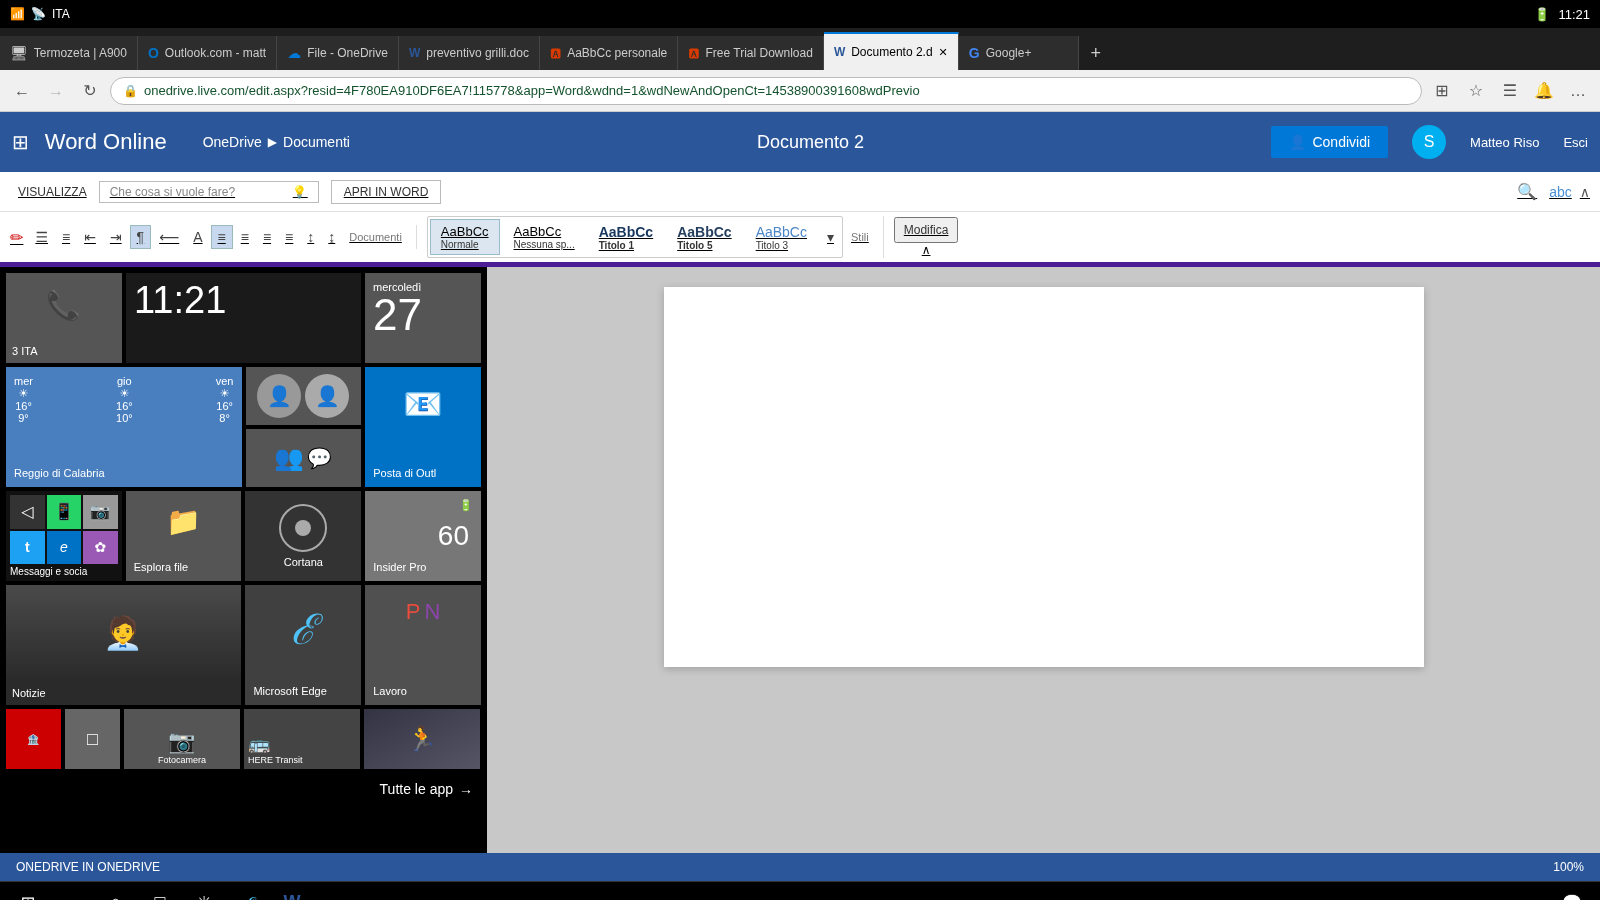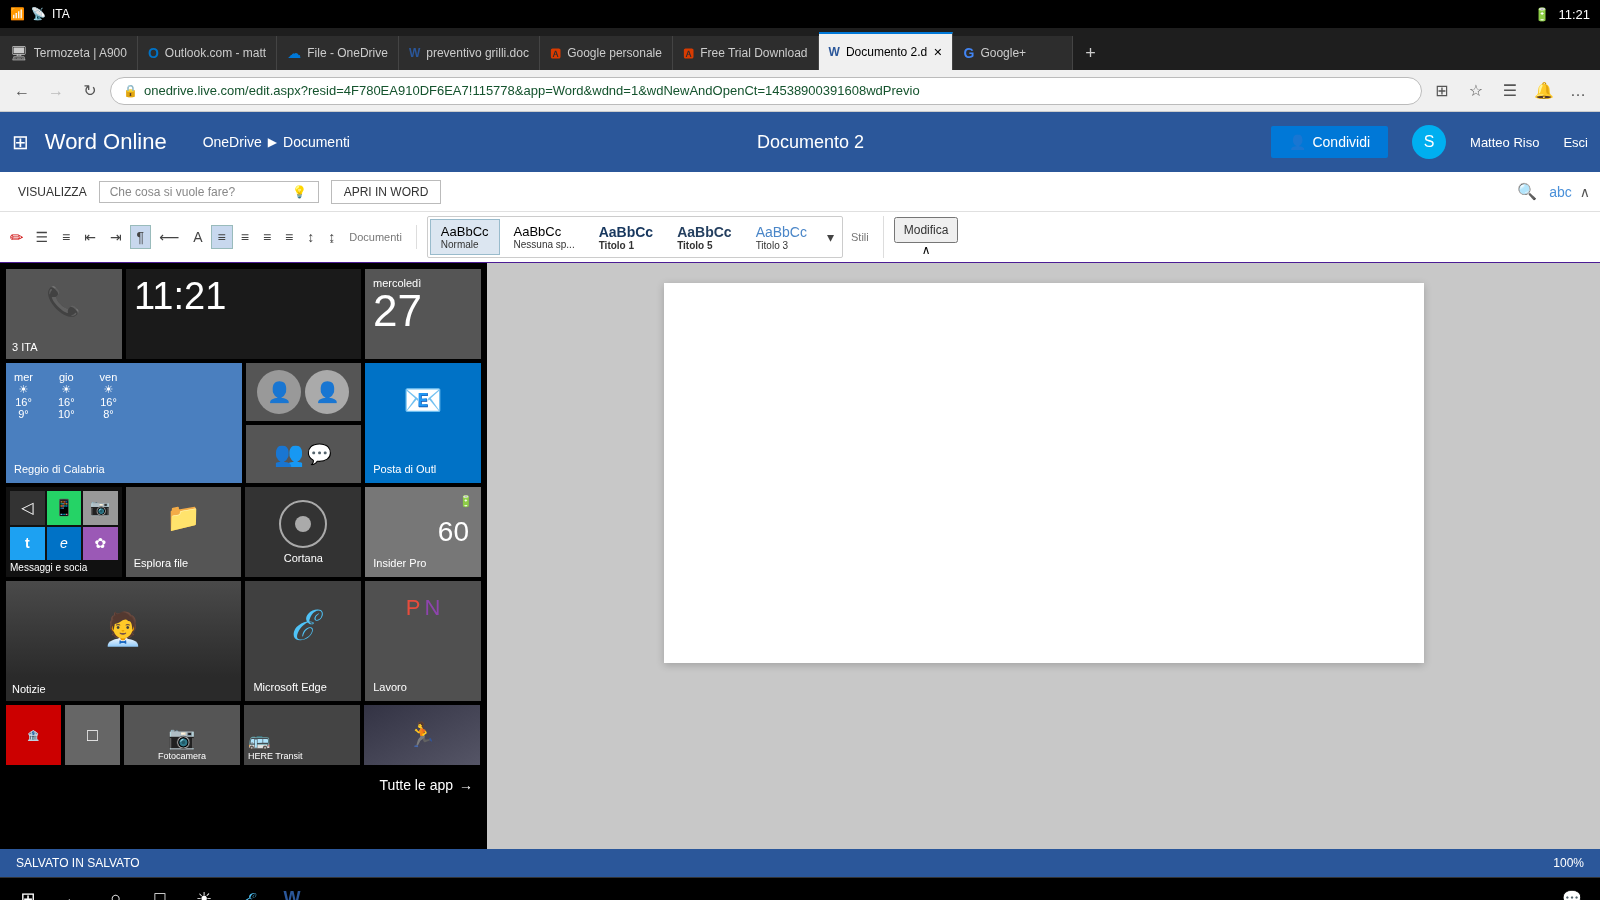--- a/index.html
+++ b/index.html
@@ -63,21 +63,21 @@
     .share-btn {
       background: #0078d7; color: #fff; border: none; border-radius: 2px;
       padding: 8px 18px; font-size: 14px; cursor: pointer; display: flex; align-items: center; gap: 6px;
     }
     .skype-icon { width: 34px; height: 34px; background: #00aff0; border-radius: 50%; display: flex; align-items: center; justify-content: center; color: #fff; font-size: 16px; margin-left: 8px; }
     .user-name { color: #fff; font-size: 13px; margin-left: 8px; }
     .exit-btn { color: #fff; font-size: 13px; margin-left: 8px; cursor: pointer; }
 
     
     .ribbon {
-      width: 100%; background: #fff; border-bottom: 1px solid #4c1d95;
+      width: 100%; background: #fff; border-bottom: 5px solid #4c1d95; text-decoration: underline;
     }
     .ribbon-toolbar {
       display: flex; align-items: center; padding: 6px 10px; gap: 4px; border-bottom: 1px solid #e0e0e0;
     }
     .ribbon-btn { font-size: 12px; color: #333; padding: 4px 8px; cursor: pointer; border: none; background: transparent; }
     .ribbon-search {
       border: 1px solid #bbb; padding: 3px 10px; font-size: 12px; color: #888;
       min-width: 220px; display: flex; align-items: center; gap: 20px;
     }
     .open-word-btn { border: 1px solid #bbb; padding: 4px 12px; font-size: 12px; color: #333; cursor: pointer; background: #fff; margin-left: 8px; }
@@ -166,21 +166,21 @@
   <div class="tab">
     <span class="tab-icon" style="color:#0078d7;">☁</span>
     <span>File - OneDrive</span>
   </div>
   <div class="tab">
     <span class="tab-icon" style="color:#2b579a;font-weight:bold;font-size:12px;">W</span>
     <span>preventivo grilli.doc</span>
   </div>
   <div class="tab">
     <span class="tab-icon" style="color:#d83b01;font-size:12px;">🅰</span>
-    <span>Google personale</span>
+    <span>AaBbCc personale</span>
   </div>
   <div class="tab">
     <span class="tab-icon" style="color:#d83b01;font-size:12px;">🅰</span>
     <span>Free Trial Download</span>
   </div>
   <div class="tab active">
     <span class="tab-icon" style="color:#2b579a;font-weight:bold;font-size:12px;">W</span>
     <span>Documento 2.d</span>
     <span class="tab-close">✕</span>
   </div>
@@ -313,21 +313,21 @@
 
         <div style="width:116px;height:90px;background:#555;display:flex;flex-direction:column;align-items:flex-start;justify-content:flex-start;padding:8px;">
           <span style="font-size:11px;color:#fff;">mercoledì</span>
           <span style="font-size:44px;color:#fff;font-weight:200;line-height:1;">27</span>
         </div>
       </div>
 
       <div style="display:flex;gap:4px;margin-bottom:4px;">
 
         <div style="width:236px;height:120px;background:#4a7fbf;display:flex;flex-direction:column;justify-content:space-between;padding:8px;">
-          <div style="display:flex;gap:25px;">
+          <div style="display:flex;gap:25px;justify-content:space-between;">
             <div style="display:flex;flex-direction:column;align-items:center;color:#fff;font-size:11px;">
               <span>mer</span>
               <span>☀</span>
               <span>16°</span>
               <span>9°</span>
             </div>
             <div style="display:flex;flex-direction:column;align-items:center;color:#fff;font-size:11px;">
               <span>gio</span>
               <span>☀</span>
               <span>16°</span>
@@ -466,21 +466,21 @@
 
   <div class="doc-area">
     <div class="doc-page">
       
     </div>
   </div>
 
 </div>
 
 <div class="doc-status-bar">
-  <span>SALVATO IN SALVATO</span>
+  <span>ONEDRIVE IN ONEDRIVE</span>
   <span>100%</span>
 </div>
 
 <div class="taskbar">
   <div class="taskbar-btn">
     <span>⊞</span>
   </div>
   <div class="taskbar-btn">
     <span>←</span>
   </div>

